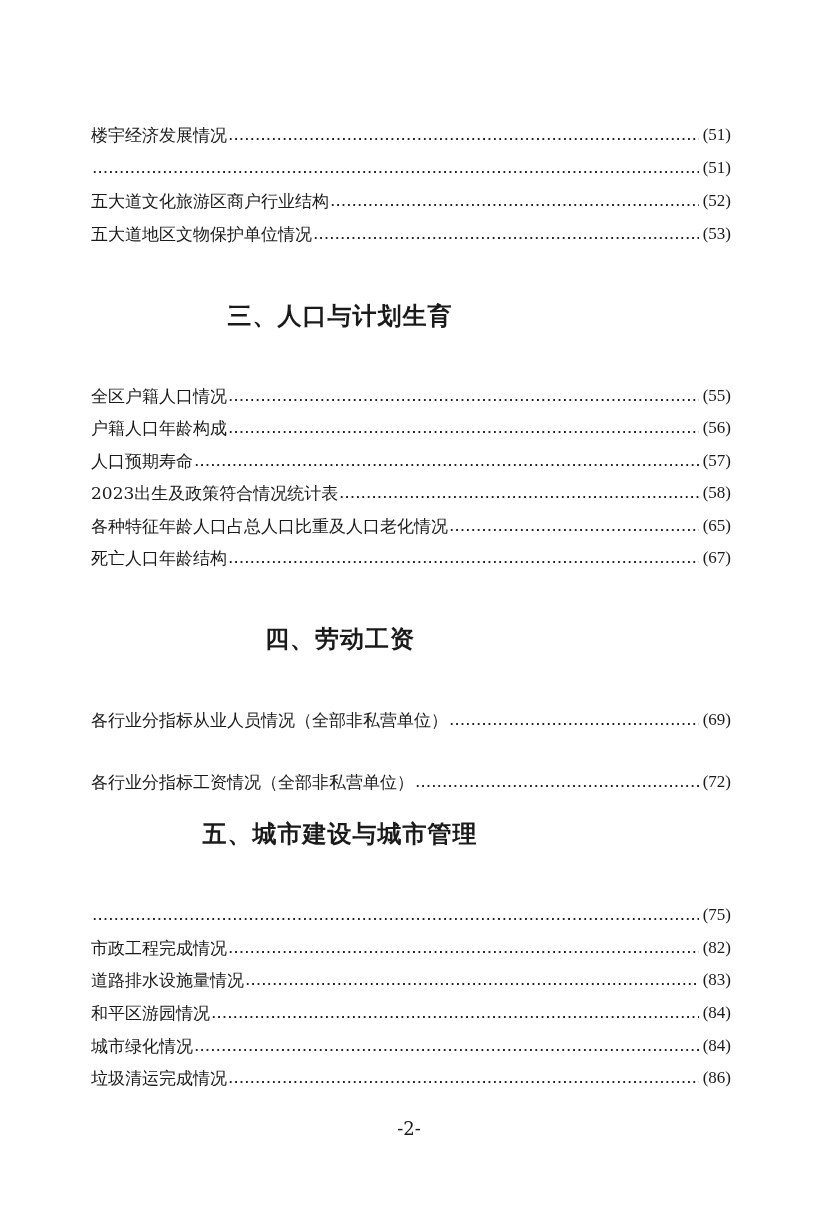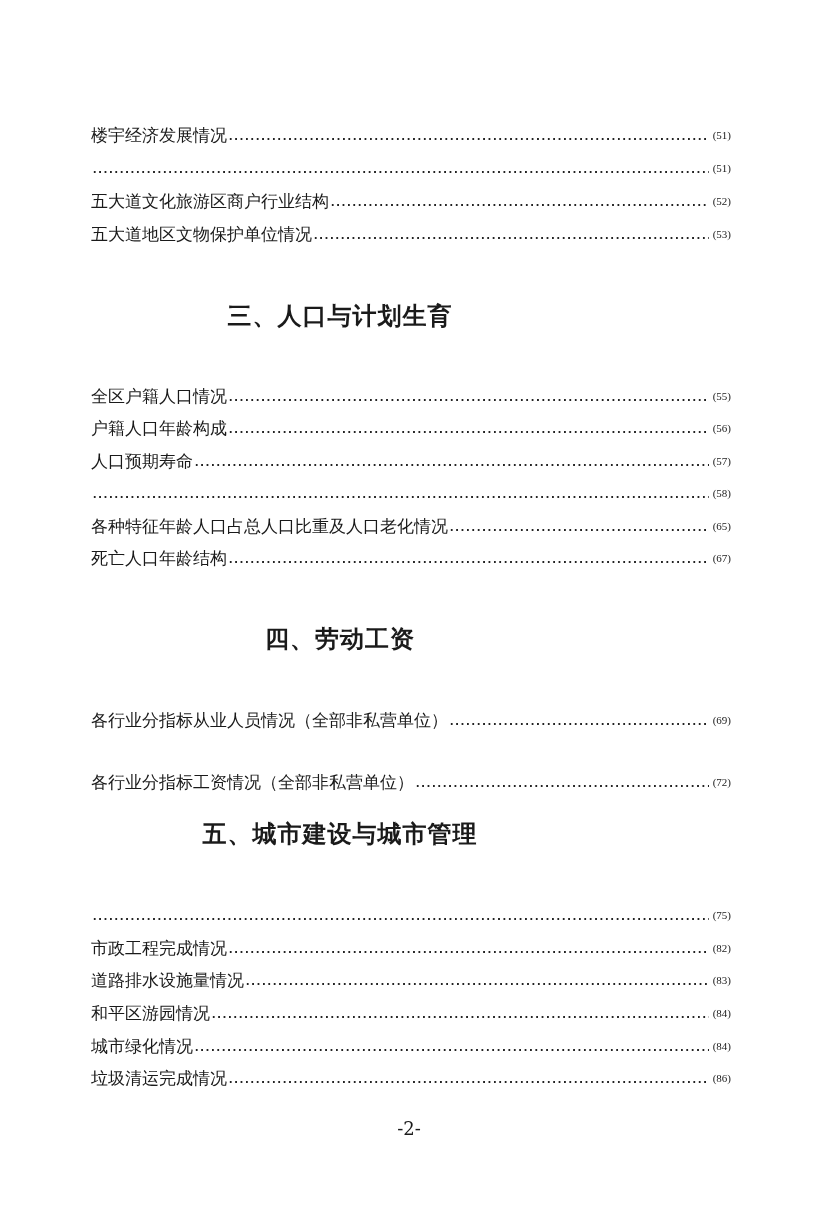--- a/index.html
+++ b/index.html
@@ -5,21 +5,21 @@
     html, body { margin: 0; padding: 0; background: #ffffff; }
     body { width: 818px; height: 1228px; position: relative; overflow: hidden;
       font-family: "DejaVu Serif", "Liberation Serif", serif; color: #1a1a1a; }
     .entry { position: absolute; left: 91px; width: 640px; height: 24px;
       display: flex; align-items: flex-start; font-size: 17px; line-height: 24px; }
     .entry .title { white-space: nowrap; flex: 0 0 auto; }
     .entry .leader { flex: 1 1 auto; height: 24px; margin: 0 4px 0 1px; position: relative; overflow: hidden; }
     .entry .leader::before { content: ""; position: absolute; left: 0; right: 0; top: 15px; height: 2px;
       background-image: radial-gradient(circle, #222 0.9px, transparent 1.1px);
       background-size: 5.4px 2px; background-repeat: repeat-x; }
-    .entry .page { white-space: nowrap; flex: 0 0 auto; font-family: "Liberation Serif", serif; font-size: 11px; }
+    .entry .page { white-space: nowrap; flex: 0 0 auto; font-family: "Liberation Serif", serif; font-size: 17px; }
     .heading { position: absolute; left: 0; width: 680px; text-align: center; font-size: 24px; font-weight: bold;
       font-family: Liberation Mono, monospace; letter-spacing: 1px; }
     .footer { position: absolute; left: 0; width: 818px; top: 1118px; text-align: center; font-size: 18px; }
   </style>
 </head>
 <body>
 
 <div>
 
   <div class="entry" style="top:123px">
@@ -52,20 +52,21 @@
     <span class="title">户籍人口年龄构成</span>
     <span class="leader"></span>
     <span class="page">(56)</span>
   </div>
   <div class="entry" style="top:449px">
     <span class="title">人口预期寿命</span>
     <span class="leader"></span>
     <span class="page">(57)</span>
   </div>
   <div class="entry" style="top:481px">
+    <span class="title">2023出生及政策符合情况统计表</span>
     <span class="leader"></span>
     <span class="page">(58)</span>
   </div>
   <div class="entry" style="top:514px">
     <span class="title">各种特征年龄人口占总人口比重及人口老化情况</span>
     <span class="leader"></span>
     <span class="page">(65)</span>
   </div>
   <div class="entry" style="top:546px">
     <span class="title">死亡人口年龄结构</span>

